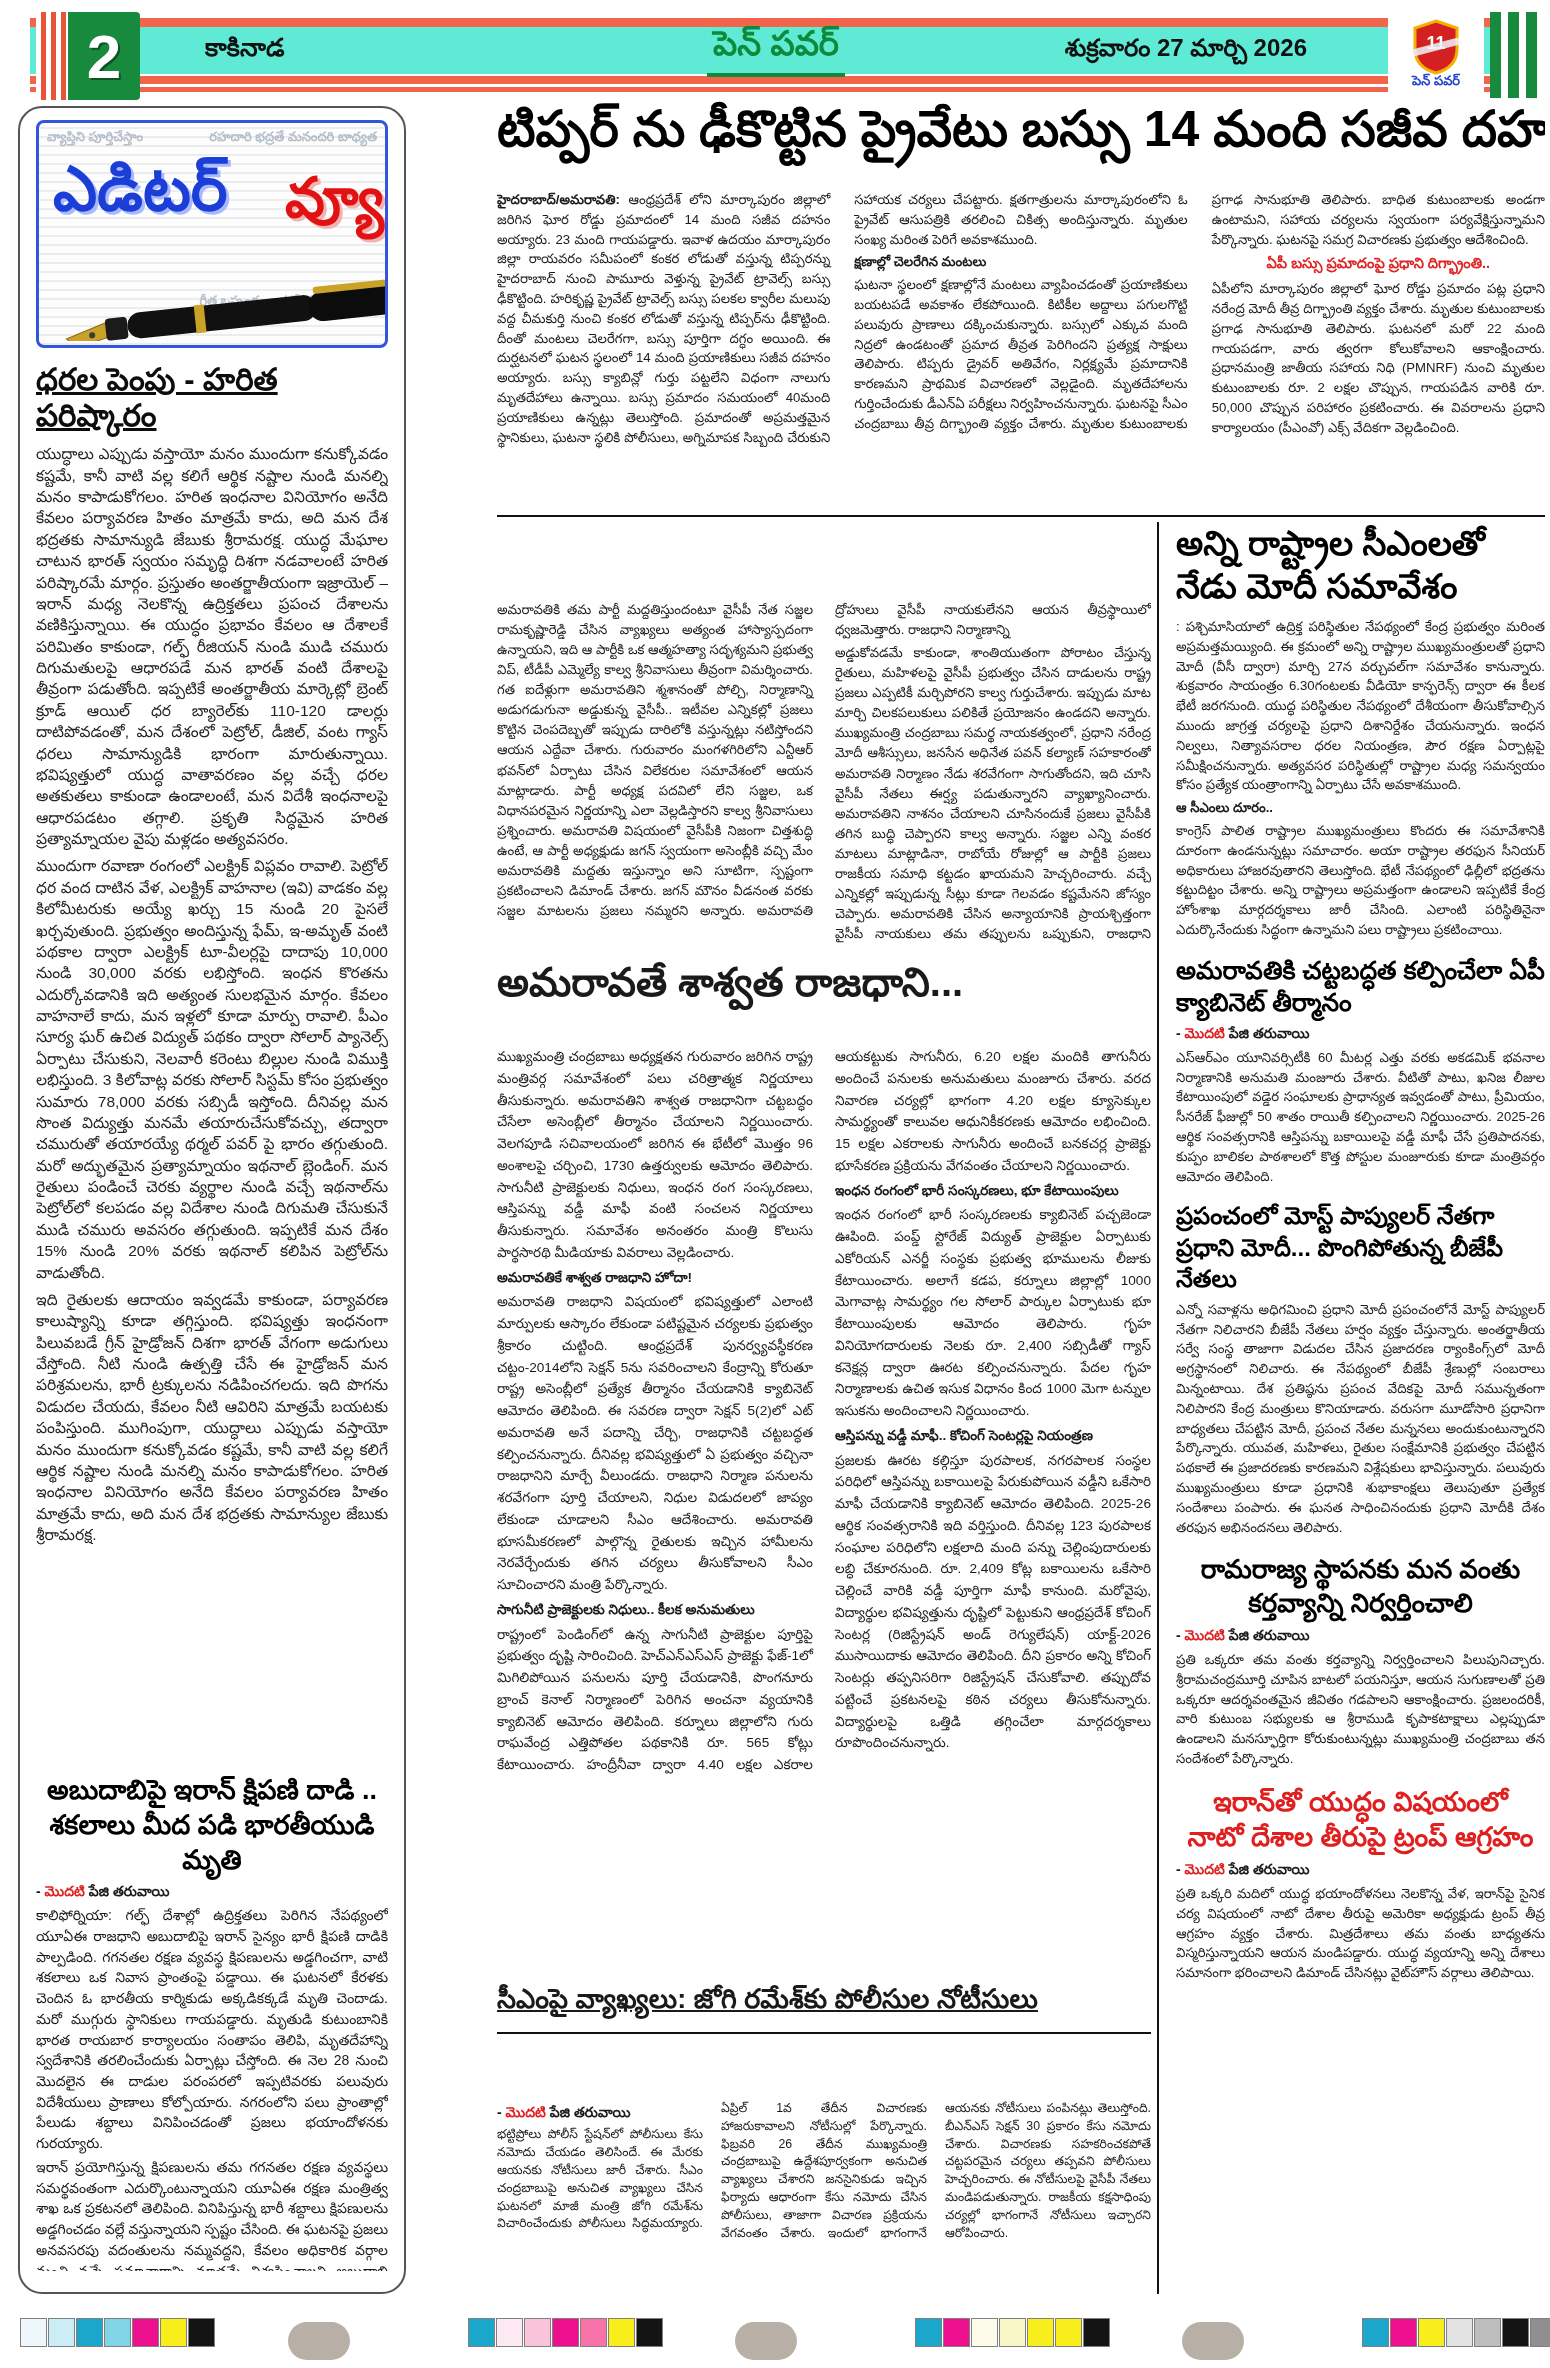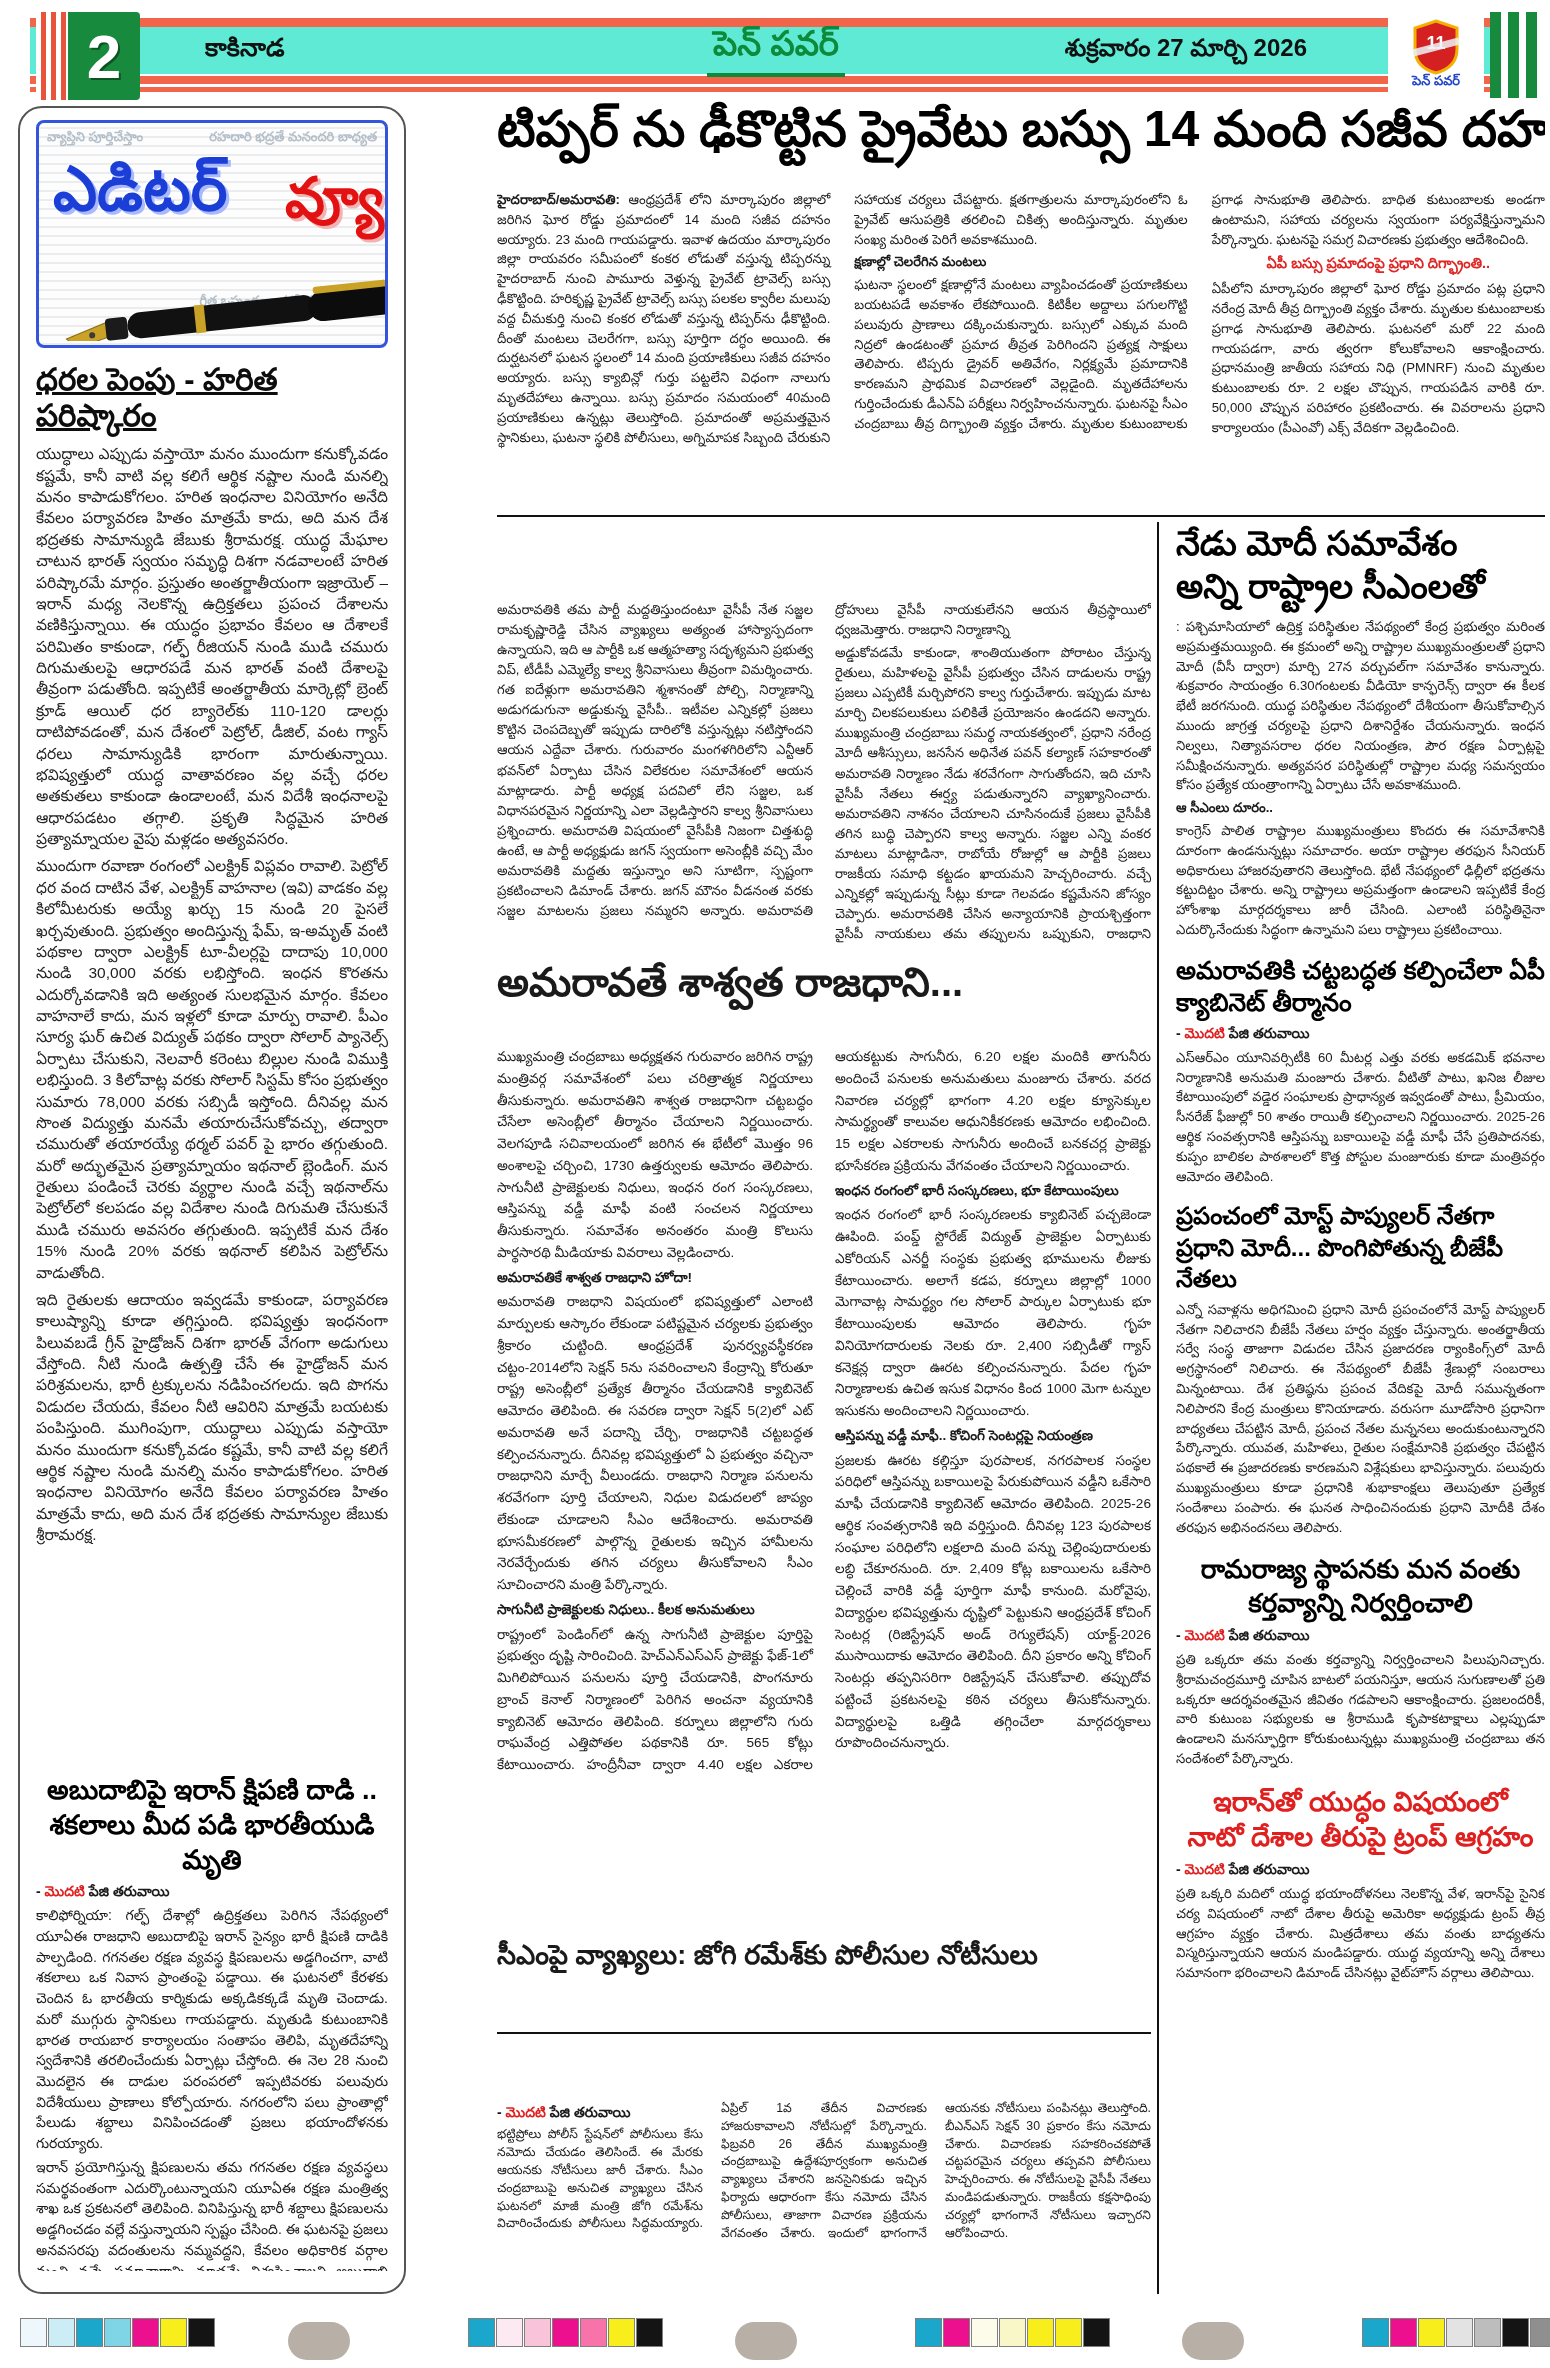--- a/index.html
+++ b/index.html
@@ -50,21 +50,21 @@
             white-space:nowrap;overflow:hidden;color:#000;}
   .tip-body{position:absolute;left:497px;top:190px;width:1048px;height:318px;column-count:3;column-gap:24px;
             font-size:13.2px;line-height:1.5;text-align:justify;overflow:hidden;}
   .hr{position:absolute;background:#111;height:2px;}
   .saj-head{position:absolute;left:497px;top:525px;width:654px;font-size:36px;font-weight:800;white-space:nowrap;overflow:hidden;}
   .saj-body{position:absolute;left:497px;top:600px;width:654px;height:352px;column-count:2;column-gap:22px;
             font-size:13.2px;line-height:1.52;text-align:justify;overflow:hidden;}
   .ama-head{position:absolute;left:497px;top:960px;width:654px;font-size:40px;font-weight:800;white-space:nowrap;overflow:hidden;}
   .ama-body{position:absolute;left:497px;top:1046px;width:654px;height:976px;column-count:2;column-gap:22px;
             font-size:13.6px;line-height:1.6;text-align:justify;overflow:hidden;}
-  .cm-head{position:absolute;left:497px;top:1940px;width:654px;font-size:27px;font-weight:800;white-space:nowrap;overflow:hidden;}
+  .cm-head{position:absolute;left:497px;top:1984px;width:654px;font-size:27px;font-weight:800;white-space:nowrap;overflow:hidden;text-decoration:underline;}
   .cm-body{position:absolute;left:497px;top:2100px;width:654px;height:192px;column-count:3;column-gap:18px;
            font-size:12.3px;line-height:1.45;text-align:justify;overflow:hidden;}
   .vrule{position:absolute;left:1157px;top:522px;width:2px;height:1772px;background:#111;}
 
   
   .right-col{position:absolute;left:1176px;top:522px;width:369px;height:1772px;overflow:hidden;}
   .r-head1{font-size:34px;font-weight:800;line-height:1.25;color:#000;margin:0 0 10px;}
   .r-head2{font-size:25px;font-weight:800;line-height:1.3;color:#000;margin:14px 0 4px;}
   .r-head3{font-size:24px;font-weight:800;line-height:1.3;color:#000;margin:14px 0 6px;}
   .r-headc{font-size:26px;font-weight:800;line-height:1.3;color:#000;margin:16px 0 4px;text-align:center;}
@@ -185,22 +185,22 @@
   <div class="cm-head">సీఎంపై వ్యాఖ్యలు: జోగి రమేశ్‌కు పోలీసుల నోటీసులు</div>
   <div class="cm-body">
       <p class="seg-continued"><span>- </span><span class="red-word">మొదటి</span><span> పేజి తరువాయి</span></p>
       <p class="seg-text">భట్టిప్రోలు పోలీస్ స్టేషన్‌లో పోలీసులు కేసు నమోదు చేయడం తెలిసిందే. ఈ మేరకు ఆయనకు నోటీసులు జారీ చేశారు. సీఎం చంద్రబాబుపై అనుచిత వ్యాఖ్యలు చేసిన ఘటనలో మాజీ మంత్రి జోగి రమేశ్‌ను విచారించేందుకు పోలీసులు సిద్ధమయ్యారు. ఏప్రిల్ 1వ తేదీన విచారణకు హాజరుకావాలని నోటీసుల్లో పేర్కొన్నారు. ఫిబ్రవరి 26 తేదీన ముఖ్యమంత్రి చంద్రబాబుపై ఉద్దేశపూర్వకంగా అనుచిత వ్యాఖ్యలు చేశారని జనసైనికుడు ఇచ్చిన ఫిర్యాదు ఆధారంగా కేసు నమోదు చేసిన పోలీసులు, తాజాగా విచారణ ప్రక్రియను వేగవంతం చేశారు. ఇందులో భాగంగానే ఆయనకు నోటీసులు పంపినట్లు తెలుస్తోంది. బీఎన్ఎస్ సెక్షన్ 30 ప్రకారం కేసు నమోదు చేశారు. విచారణకు సహకరించకపోతే చట్టపరమైన చర్యలు తప్పవని పోలీసులు హెచ్చరించారు. ఈ నోటీసులపై వైసీపీ నేతలు మండిపడుతున్నారు. రాజకీయ కక్షసాధింపు చర్యల్లో భాగంగానే నోటీసులు ఇచ్చారని ఆరోపించారు.</p>
     </div>
 
   <div class="vrule"></div>
 
   <div class="right-col">
     <div class="r-head1">
+      <div>అన్ని రాష్ట్రాల సీఎంలతో</div>
       <div>నేడు మోదీ సమావేశం</div>
-      <div>అన్ని రాష్ట్రాల సీఎంలతో</div>
     </div>
     <div class="r-body">
         <p class="seg-text">: పశ్చిమాసియాలో ఉద్రిక్త పరిస్థితుల నేపథ్యంలో కేంద్ర ప్రభుత్వం మరింత అప్రమత్తమయ్యింది. ఈ క్రమంలో అన్ని రాష్ట్రాల ముఖ్యమంత్రులతో ప్రధాని మోదీ (వీసీ ద్వారా) మార్చి 27న వర్చువల్‌గా సమావేశం కానున్నారు. శుక్రవారం సాయంత్రం 6.30గంటలకు వీడియో కాన్ఫరెన్స్ ద్వారా ఈ కీలక భేటీ జరగనుంది. యుద్ధ పరిస్థితుల నేపథ్యంలో దేశీయంగా తీసుకోవాల్సిన ముందు జాగ్రత్త చర్యలపై ప్రధాని దిశానిర్దేశం చేయనున్నారు. ఇంధన నిల్వలు, నిత్యావసరాల ధరల నియంత్రణ, పౌర రక్షణ ఏర్పాట్లపై సమీక్షించనున్నారు. అత్యవసర పరిస్థితుల్లో రాష్ట్రాల మధ్య సమన్వయం కోసం ప్రత్యేక యంత్రాంగాన్ని ఏర్పాటు చేసే అవకాశముంది.</p>
         <p class="seg-bold">ఆ సీఎంలు దూరం..</p>
         <p class="seg-text">కాంగ్రెస్ పాలిత రాష్ట్రాల ముఖ్యమంత్రులు కొందరు ఈ సమావేశానికి దూరంగా ఉండనున్నట్లు సమాచారం. అయా రాష్ట్రాల తరఫున సీనియర్ అధికారులు హాజరవుతారని తెలుస్తోంది. భేటీ నేపథ్యంలో ఢిల్లీలో భద్రతను కట్టుదిట్టం చేశారు. అన్ని రాష్ట్రాలు అప్రమత్తంగా ఉండాలని ఇప్పటికే కేంద్ర హోంశాఖ మార్గదర్శకాలు జారీ చేసింది. ఎలాంటి పరిస్థితినైనా ఎదుర్కొనేందుకు సిద్ధంగా ఉన్నామని పలు రాష్ట్రాలు ప్రకటించాయి.</p>
       </div>
 
     <div class="r-head2">అమరావతికి చట్టబద్ధత కల్పించేలా ఏపీ క్యాబినెట్ తీర్మానం</div>
     <div class="r-body">
         <p class="seg-continued"><span>- </span><span class="red-word">మొదటి</span><span> పేజి తరువాయి</span></p>

